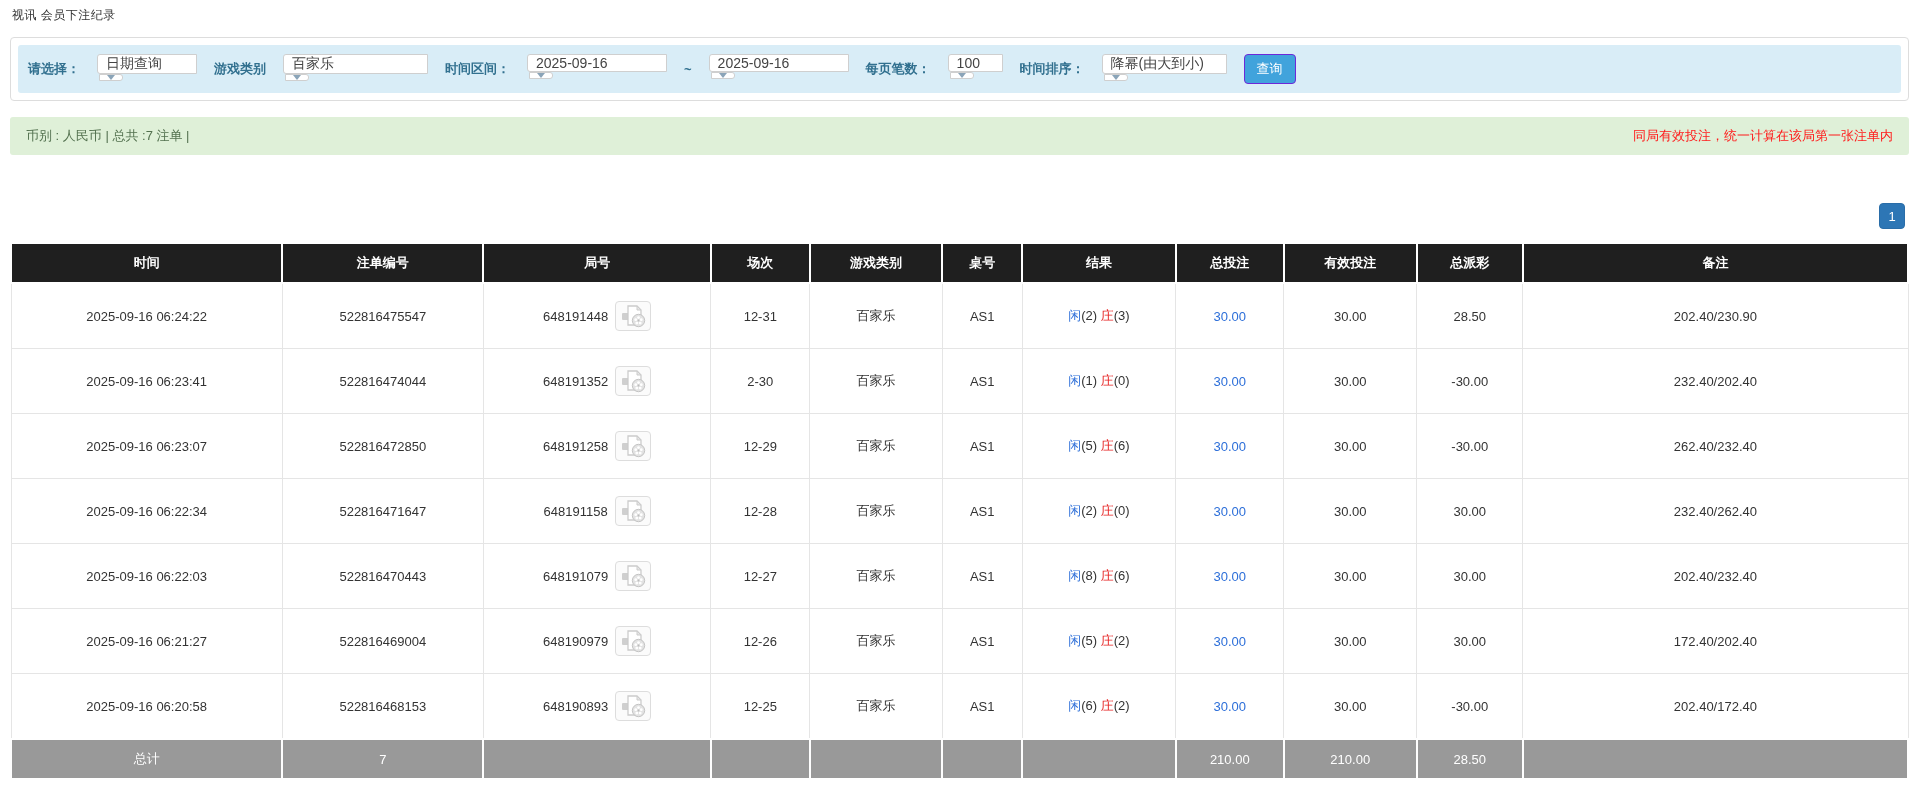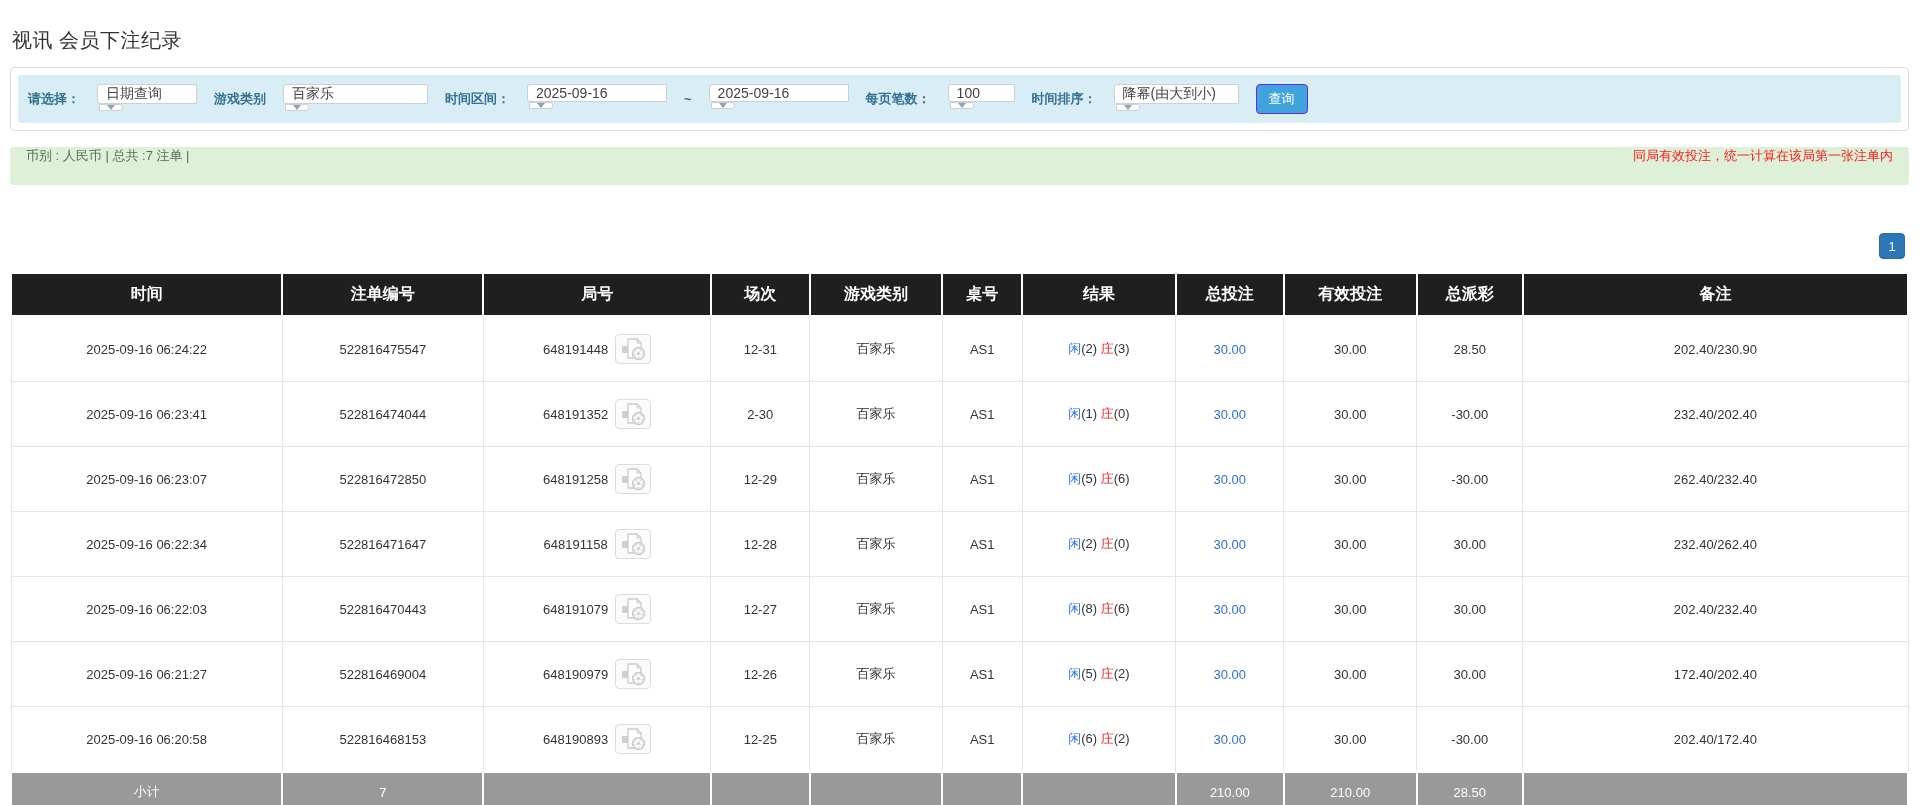--- a/index.html
+++ b/index.html
@@ -1,44 +1,44 @@
 <!DOCTYPE html>
 <html><head>
 <meta charset="utf-8">
 <style>
   * { box-sizing: border-box; margin: 0; padding: 0; }
   html,body { width: 1919px; height: 805px; background: #fff;
     font-family: "Liberation Sans", "DejaVu Sans", sans-serif; color:#333; overflow:hidden; }
 
-  .page-title { font-size: 20px; color:#333; font-weight: 400; padding: 27px 0 0 12px; letter-spacing: .5px; }
+  .page-title { font-size: 12px; color:#333; font-weight: 400; padding: 7px 0 0 12px; letter-spacing: .5px; }
 
   
   .filter-panel { margin: 13px 10px 0 10px; border: 1px solid #ddd; border-radius: 4px; background:#fff; padding: 7px; }
   .filter-bar { background:#d9edf7; border-radius: 3px; padding: 9px 10px; display:flex; align-items:center; gap: 17px; flex-wrap:nowrap; }
   .f-label { color:#31708f; font-weight: bold; font-size: 13px; white-space:nowrap; }
   .combo { display:flex; align-items:stretch; height: 30px; flex-direction: column; }
   .combo .combo-text { background:#fff; border: 1px solid #cfcfcf; border-radius: 3px 0 0 3px; padding: 0 8px; font-size: 14px; color:#444; display:flex; align-items:center; white-space:nowrap; }
   .combo .combo-arrow { width: 24px; margin-left: 2px; background:#fff; border: 1px solid #cfcfcf; border-radius: 0 3px 3px 0; display:flex; align-items:center; justify-content:center; cursor:pointer; }
   .combo .combo-arrow .tri { width:0; height:0; border-left:4px solid transparent; border-right:4px solid transparent; border-top:5px solid #8aa4b8; }
-  .w110 { width: 100px; } .w145 { width: 145px; } .w122 { width: 140px; } .w66 { width: 67px; } .w125 { width: 125px; }
+  .w110 { width: 100px; } .w145 { width: 145px; } .w122 { width: 140px; } .w66 { width: 55px; } .w125 { width: 125px; }
   .tilde { color:#31708f; font-size: 13px; font-weight:bold; }
   .search-btn { background:#41a3dc; color:#fff; border: 1px solid #6d28d9; border-radius: 4px; font-size: 13px; height: 30px; padding: 0 12px; cursor:pointer; }
 
   
-  .summary-bar { margin: 16px 10px 0 10px; background:#dfefd8; background:#dff0d8; border-radius: 3px; height: 38px; display:flex; justify-content:space-between; padding: 0 16px; }
+  .summary-bar { margin: 16px 10px 0 10px; background:#dfefd8; background:#dff0d8; border-radius: 3px; height: 38px; display:flex; align-items:center; justify-content:space-between; padding: 0 16px; }
   .summary-left { color:#53714f; font-size: 13px; }
   .summary-right { color:#ff1a1a; font-size: 13px; }
 
   
   .pager { display:flex; justify-content:flex-end; margin: 48px 14px 0 10px; }
   .page-btn { min-width: 26px; height: 26px; background:#2d76b5; color:#fff; border:1px solid #2a6da8; border-radius: 4px; font-size: 13px; display:flex; align-items:center; justify-content:center; cursor:pointer; }
 
   
   table.records { width: calc(100% - 20px); margin: 13px 10px 0 10px; border-collapse: collapse; table-layout: fixed; }
-  .records th { background:#1f1f1f; color:#fff; font-size: 16px; font-weight:bold; text-align:center; padding: 10px 2px; border: 2px solid #fff; }
+  .records th { background:#1f1f1f; color:#fff; font-size: 13px; font-weight:bold; text-align:center; padding: 10px 2px; border: 2px solid #fff; }
   .records td { font-size: 13px; color:#333; text-align:center; padding: 17px 4px; border: 1px solid #e5e5e5; background:#fff; white-space:nowrap; }
   .records tr.sum-row td { background:#999; color:#fff; border: 2px solid #fff; padding: 10px 4px; }
   .c-blue { color:#2d6fd9; }
   .c-red { color:#e62222; }
   a.link { color:#2d6fd9; text-decoration:none; cursor:pointer; }
   .video-btn { display:inline-block; vertical-align:middle; margin-left: 7px; width: 36px; height: 30px; background:#fbfbfb; border:1px solid #ddd; border-radius: 4px; cursor:pointer; padding:2px 0 0 0; }
   .round-id { display:inline-block; vertical-align:middle; }
 </style>
 </head>
 <body>
@@ -340,40 +340,27 @@
     <td>AS1</td>
     <td>
       <span class="c-blue">闲</span><span>(6)</span>
       <span class="c-red">庄</span><span>(2)</span>
     </td>
     <td><a class="link">30.00</a></td>
     <td>30.00</td>
     <td class="c-red">-30.00</td>
     <td>202.40/172.40</td>
   </tr>
-<tr class="sum-row">
-        <td>小计</td>
+      <tr class="sum-row">
+        <td>总计</td>
         <td>7</td>
         <td></td>
         <td></td>
         <td></td>
         <td></td>
         <td></td>
         <td>210.00</td>
         <td>210.00</td>
         <td>28.50</td>
         <td></td>
       </tr>
-      <tr class="sum-row">
-        <td>总计</td>
-        <td>7</td>
-        <td></td>
-        <td></td>
-        <td></td>
-        <td></td>
-        <td></td>
-        <td>210.00</td>
-        <td>210.00</td>
-        <td>28.50</td>
-        <td></td>
-      </tr>
     </tbody>
 </table>
 
 </body></html>

